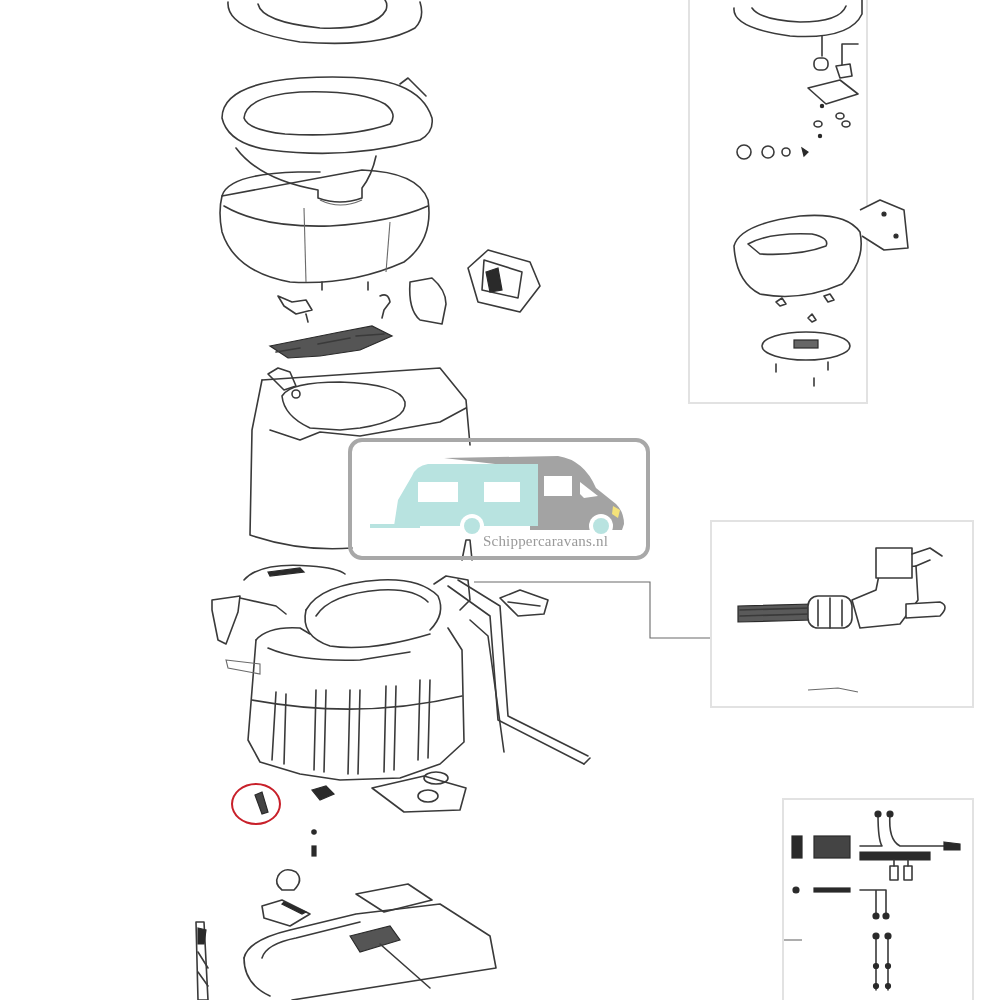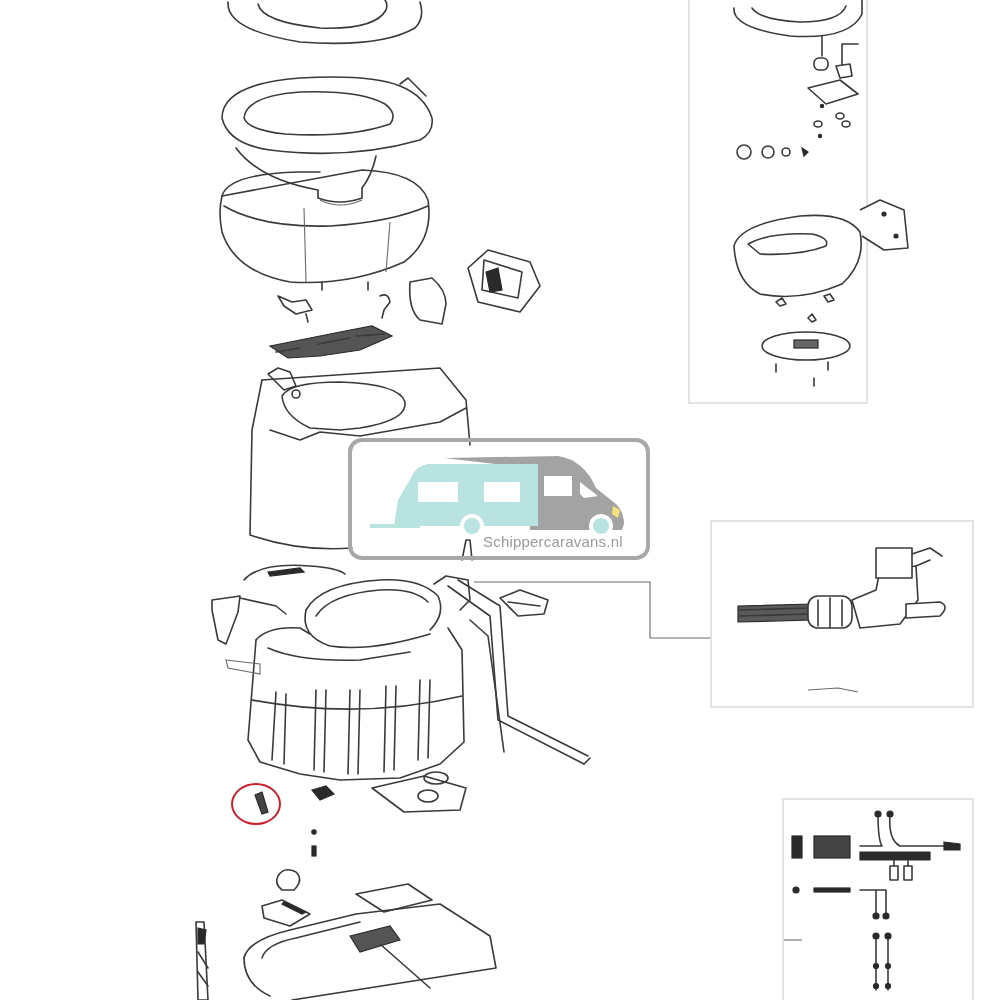--- a/index.html
+++ b/index.html
@@ -4,21 +4,21 @@
 <style>
   html, body { margin: 0; padding: 0; background: #ffffff; }
   body { width: 1000px; height: 1000px; position: relative; overflow: hidden; font-family: "DejaVu Sans", sans-serif; }
   .layer { position: absolute; left: 0; top: 0; width: 1000px; height: 1000px; }
   .panel { position: absolute; border: 2px solid #e2e2e2; background: #fff; box-sizing: border-box; }
   svg .ln { fill: none; stroke: #3a3a3a; stroke-width: 1.6; stroke-linecap: round; stroke-linejoin: round; }
   svg .lt { fill: none; stroke: #6a6a6a; stroke-width: 1.1; }
   svg .dk { fill: #2a2a2a; stroke: #2a2a2a; stroke-width: 1.2; }
   svg .wf { fill: #fff; stroke: #3a3a3a; stroke-width: 1.6; stroke-linejoin: round; }
   .watermark { position: absolute; left: 348px; top: 438px; width: 302px; height: 122px; }
-  .wm-text { position: absolute; left: 135px; top: 95px; font-family: Liberation Sans, sans-serif; font-size: 15px; color: #9a9a9a; letter-spacing: 0.2px; white-space: nowrap; }
+  .wm-text { position: absolute; left: 135px; top: 95px; font-family: Liberation Serif, serif; font-size: 15px; color: #9a9a9a; letter-spacing: 0.2px; white-space: nowrap; }
   .highlight { position: absolute; left: 231px; top: 783px; width: 50px; height: 42px; border: 2px solid #c8202a; border-radius: 50%; box-sizing: border-box; }
 </style>
 </head>
 <body>
 
 <div class="panel" style="left:688px; top:-4px; width:180px; height:408px;"></div>
 <div class="panel" style="left:710px; top:520px; width:264px; height:188px;"></div>
 <div class="panel" style="left:782px; top:798px; width:192px; height:210px;"></div>
 
 <svg class="layer" viewBox="0 0 1000 1000">

